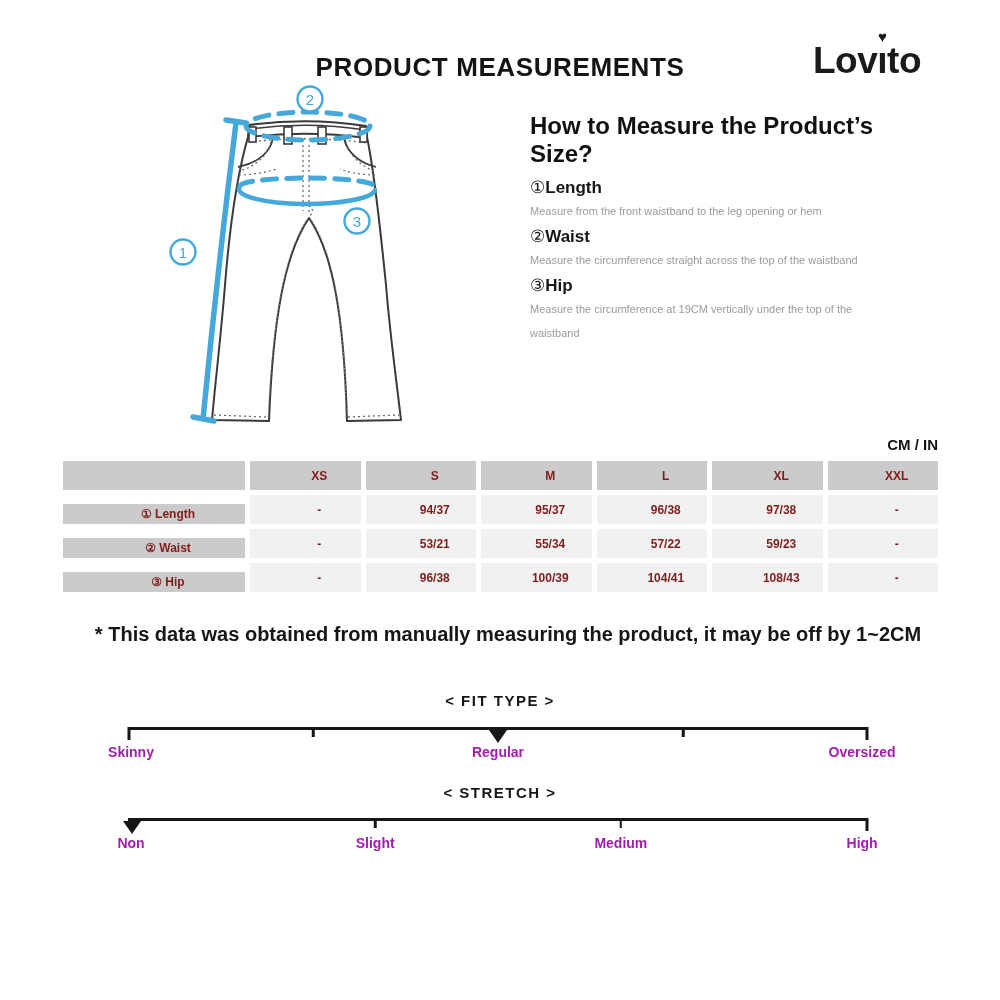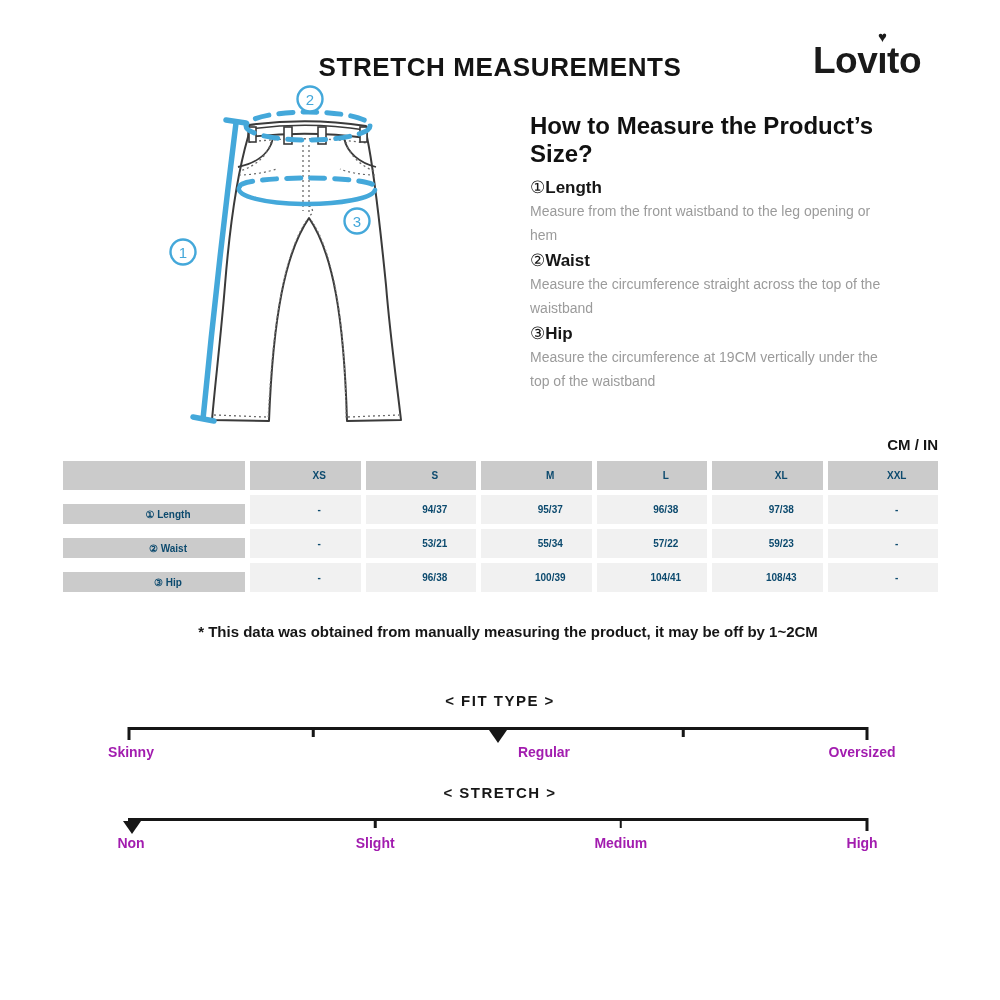--- a/index.html
+++ b/index.html
@@ -12,49 +12,49 @@
   .logo{left:813px;top:40px;font-size:37px;font-weight:bold;letter-spacing:-0.5px;color:#1a1a1a;white-space:nowrap;}
   .logo .iwrap{position:relative;display:inline-block;}
   .logo .heart{position:absolute;left:50%;top:-11px;transform:translateX(-50%);font-size:15px;line-height:15px;}
   .logo .heart::before{content:"\2665";}
 
   .howto{left:530px;top:112px;width:356px;}
   .howto h2{margin:0 0 9px 0;font-size:24px;font-weight:bold;color:#111;}
   .step-head{font-size:17px;color:#161616;margin-top:3px;}
   .step-head .num{font-weight:normal;font-size:17px;}
   .step-head .nm{font-weight:bold;}
-  .step-desc{font-size:14px;line-height:24px;color:#9b9b9b;margin:1px 0 3px 0;}
+  .step-desc{font-size:11px;line-height:24px;color:#9b9b9b;margin:1px 0 3px 0;}
 
   .unit{left:63px;top:436px;width:875px;text-align:right;font-size:15px;font-weight:bold;}
 
   .mtable{left:63px;top:461px;width:875px;display:grid;grid-template-columns:182px repeat(6,1fr);
           grid-auto-rows:29px;gap:5px;}
-  .cell{display:flex;align-items:center;justify-content:center;font-size:10px;font-weight:bold;color:#0c4a6e;padding-left:28px;}
+  .cell{display:flex;align-items:center;justify-content:center;font-size:12px;font-weight:bold;color:#7f1d1d;padding-left:28px;}
   .cell.head,.cell.rowlabel{background:#cbcbcb;}
   .cell.val{background:#f1f1f1;}
   .cell.rowlabel{font-weight:bold;margin-top:9px;}
 
-  .footnote{left:16px;right:0;top:623px;text-align:center;font-size:15px;font-weight:bold;color:#161616;}
+  .footnote{left:16px;right:0;top:623px;text-align:center;font-size:20px;font-weight:bold;color:#161616;}
 
   .scale-title{left:0;right:0;text-align:center;font-size:15px;font-weight:bold;letter-spacing:1.5px;color:#161616;}
   .scale{left:128px;width:740px;height:40px;}
   .scale .line{position:absolute;left:0;right:0;top:0;height:3px;background:#161616;}
   .scale .tick{position:absolute;top:0;width:3px;height:13px;background:#161616;transform:translateX(-50%);}
   .scale .tick.minor{width:2.5px;height:10px;}
   .scale .tri{position:absolute;top:3px;width:0;height:0;transform:translateX(-50%);
               border-left:9px solid transparent;border-right:9px solid transparent;border-top:13px solid #161616;}
   .scale .slabel{position:absolute;top:17px;transform:translateX(-50%);font-size:14px;font-weight:bold;
                  white-space:nowrap;color:#a21caf;}
 </style>
 </head>
 <body>
 
 <div id="canvas">
 
-  <div class="abs page-title">STRETCH MEASUREMENTS</div>
+  <div class="abs page-title">PRODUCT MEASUREMENTS</div>
 
   <div class="abs logo"><span>Lov</span><span class="iwrap"><span>ı</span><span class="heart"></span></span><span>to</span></div>
 
   <svg class="abs" style="left:125px;top:85px;" width="370" height="360" viewBox="0 0 370 360">
 
     <path d="M 124 40 Q 184 32 241 41 L 242 52 C 250 90 256 150 261 200 C 265 250 272 300 276 335 L 222 336 C 219 232 208 168 184 133 C 160 168 148 232 144 336 L 87 335 C 90 300 96 250 100 200 C 104 150 112 90 123 52 Z" fill="#ffffff" stroke="#3a3a3a" stroke-width="2" stroke-linejoin="round"></path>
 
     <path d="M 125 44 Q 184 36 240 45" fill="none" stroke="#3a3a3a" stroke-width="1.6"></path>
     <path d="M 123 52 Q 184 45 242 53" fill="none" stroke="#3a3a3a" stroke-width="1.8"></path>
     <path d="M 124 57 Q 184 50 241 58" fill="none" stroke="#6a6a6a" stroke-width="1.3" stroke-dasharray="2 3"></path>
@@ -153,21 +153,21 @@
 
   <div class="abs scale-title" style="top:692px;">&lt; FIT TYPE &gt;</div>
   <div class="abs scale" style="top:727px;">
     <div class="line"></div>
     <div class="tick" style="left:0.2%;"></div>
     <div class="tick minor" style="left:25%;"></div>
     <div class="tri" style="left:50%;"></div>
     <div class="tick minor" style="left:75%;"></div>
     <div class="tick" style="left:99.8%;"></div>
     <div class="slabel" style="left:3px;">Skinny</div>
-    <div class="slabel" style="left:50%;margin-left:46px;">Regular</div>
+    <div class="slabel" style="left:50%;">Regular</div>
     <div class="slabel" style="left:99.2%;">Oversized</div>
   </div>
 
   <div class="abs scale-title" style="top:784px;">&lt; STRETCH &gt;</div>
   <div class="abs scale" style="top:818px;">
     <div class="line"></div>
     <div class="tri" style="left:0.5%;"></div>
     <div class="tick minor" style="left:33.4%;"></div>
     <div class="tick minor" style="left:66.6%;"></div>
     <div class="tick" style="left:99.8%;"></div>

